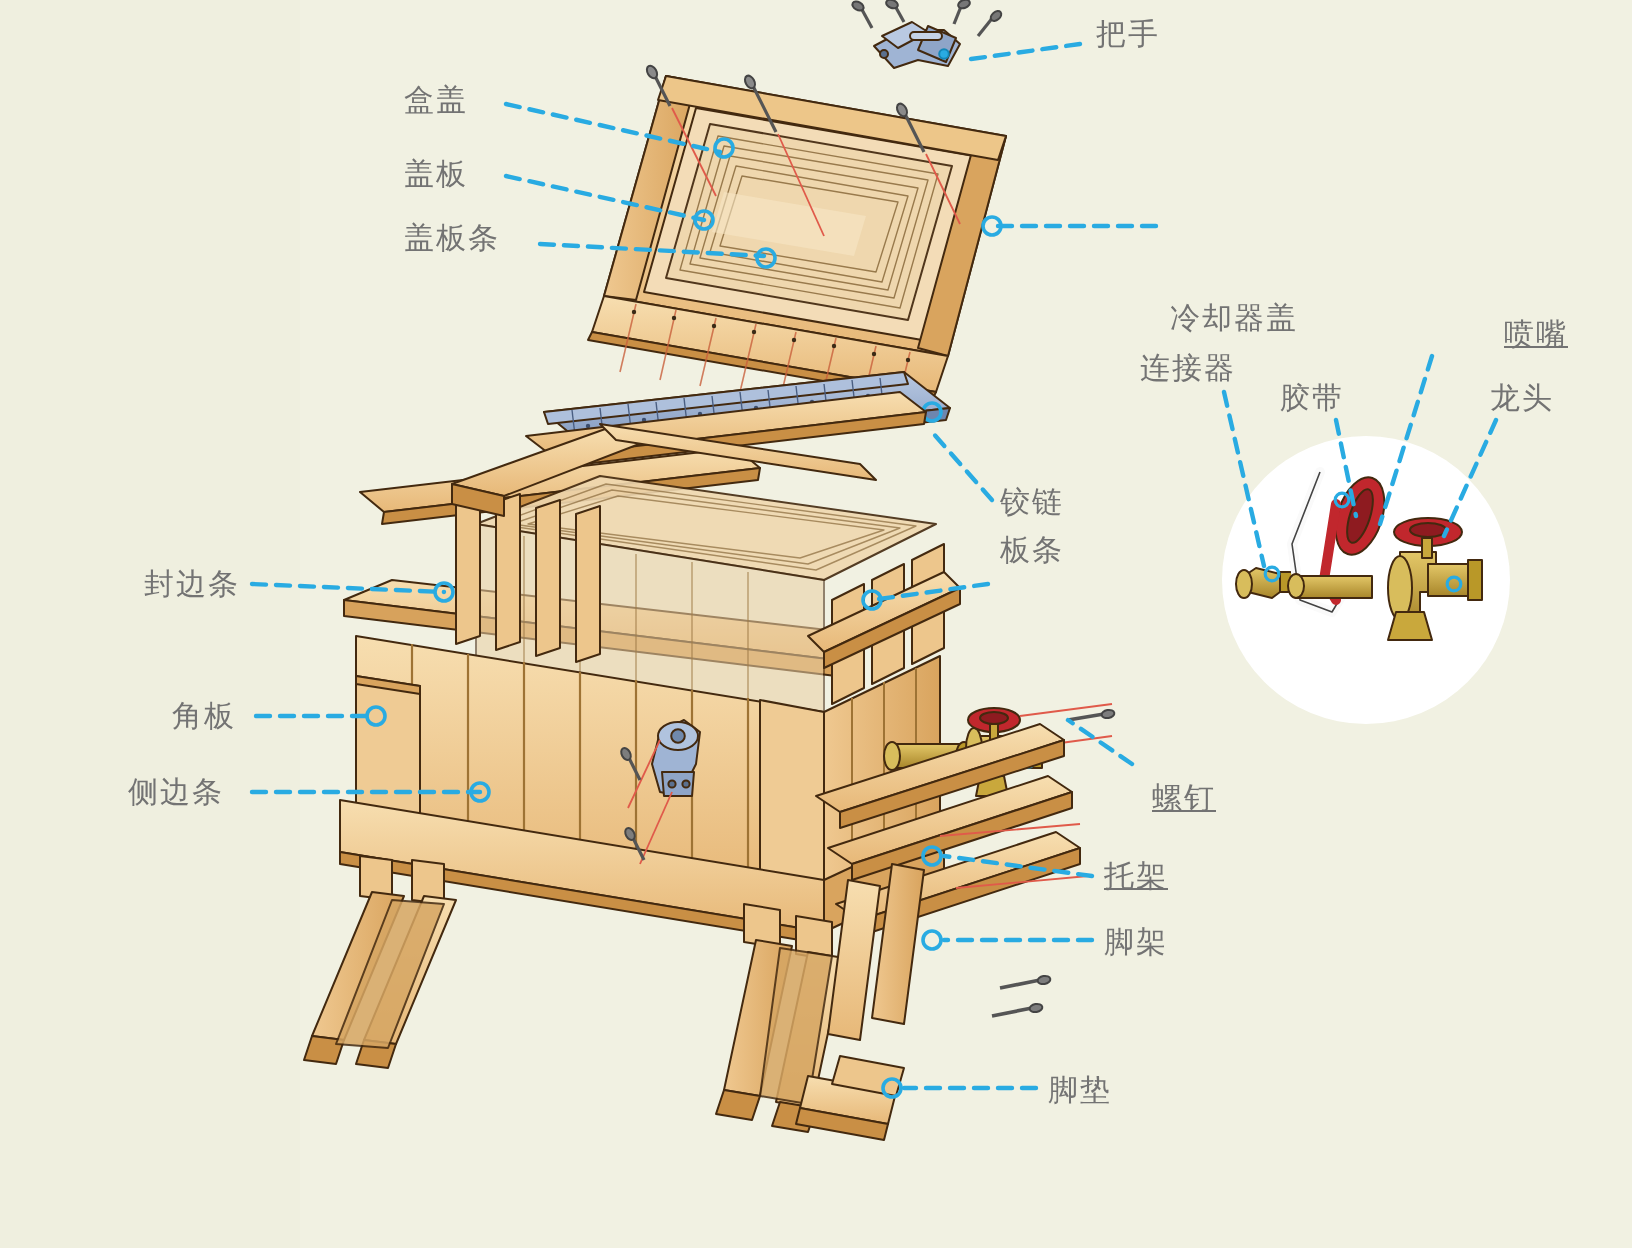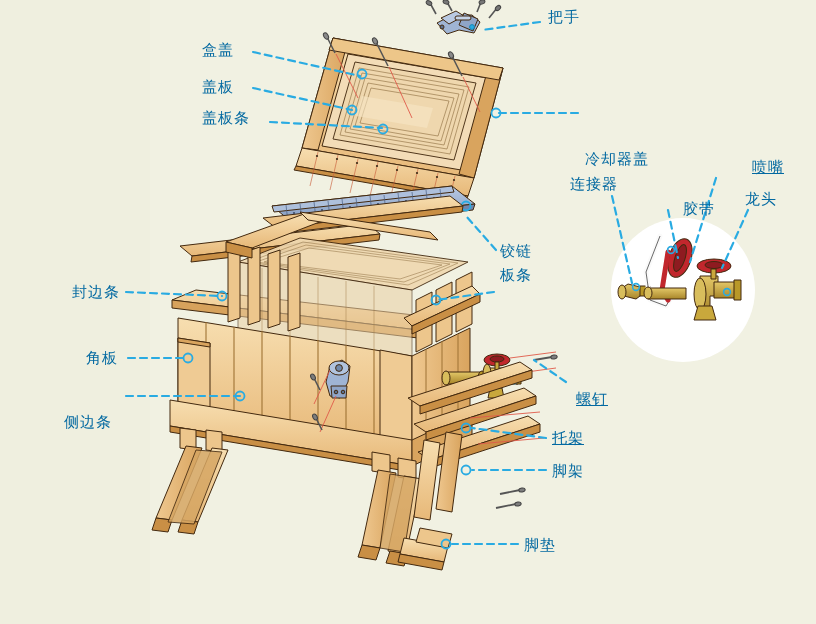--- a/index.html
+++ b/index.html
@@ -8,21 +8,21 @@
     background:#EFEFDF;
     font-family:"DejaVu Sans","Liberation Sans",sans-serif;
     overflow:hidden;position:relative;
   }
   #stage{position:absolute;inset:0;width:816px;height:624px;}
   .panel-bg{position:absolute;left:150px;top:0;width:666px;height:624px;background:#F1F1E2;}
   svg.layer{position:absolute;left:0;top:0;width:816px;height:624px;}
   .lbl{
     position:absolute;
     font-size:15px;
-    color:#0369a1;
+    color:#737373;
     font-family:"DejaVu Sans","Liberation Sans",sans-serif;
     white-space:nowrap;
     letter-spacing:1px;
     line-height:1;
   }
 </style>
 </head>
 <body>
 
 <div id="stage">
@@ -405,30 +405,30 @@
         <path d="M566 382 L534 360"></path>
         <path d="M546 438 L472 428"></path>
         <path d="M546 470 L472 470"></path>
         <path d="M518 544 L452 544"></path>
       </g>
   </svg>
 
   <div id="labels">
       <div class="lbl" style="left: 202px; top: 43px;">盒盖</div>
       <div class="lbl" style="left: 202px; top: 80px;">盖板</div>
-      <div class="lbl" style="left: 202px; top: 112px; font-family: Liberation Mono, monospace;">盖板条</div>
+      <div class="lbl" style="left: 202px; top: 112px;">盖板条</div>
       <div class="lbl" style="left: 548px; top: 10px;">把手</div>
       <div class="lbl" style="left: 585px; top: 104px; margin-top: 48px;">冷却器盖</div>
       <div class="lbl" style="left: 570px; top: 177px;">连接器</div>
-      <div class="lbl" style="left: 683px; top: 192px; margin-top: 10px;">胶带</div>
+      <div class="lbl" style="left: 640px; top: 192px;">胶带</div>
       <div class="lbl" style="left: 752px; top: 160px; text-decoration: underline;">喷嘴</div>
       <div class="lbl" style="left: 745px; top: 192px;">龙头</div>
       <div class="lbl" style="left: 500px; top: 244px;">铰链</div>
       <div class="lbl" style="left: 500px; top: 268px;">板条</div>
       <div class="lbl" style="left: 72px; top: 285px;">封边条</div>
       <div class="lbl" style="left: 86px; top: 351px;">角板</div>
-      <div class="lbl" style="left: 64px; top: 389px; margin-top: 26px;">侧边条</div>
+      <div class="lbl" style="left: 64px; top: 389px;">侧边条</div>
       <div class="lbl" style="left: 576px; top: 392px; text-decoration: underline;">螺钉</div>
       <div class="lbl" style="left: 552px; top: 431px; text-decoration: underline;">托架</div>
       <div class="lbl" style="left: 552px; top: 464px;">脚架</div>
       <div class="lbl" style="left: 524px; top: 538px;">脚垫</div>
     </div>
 </div>
 
 </body></html>

